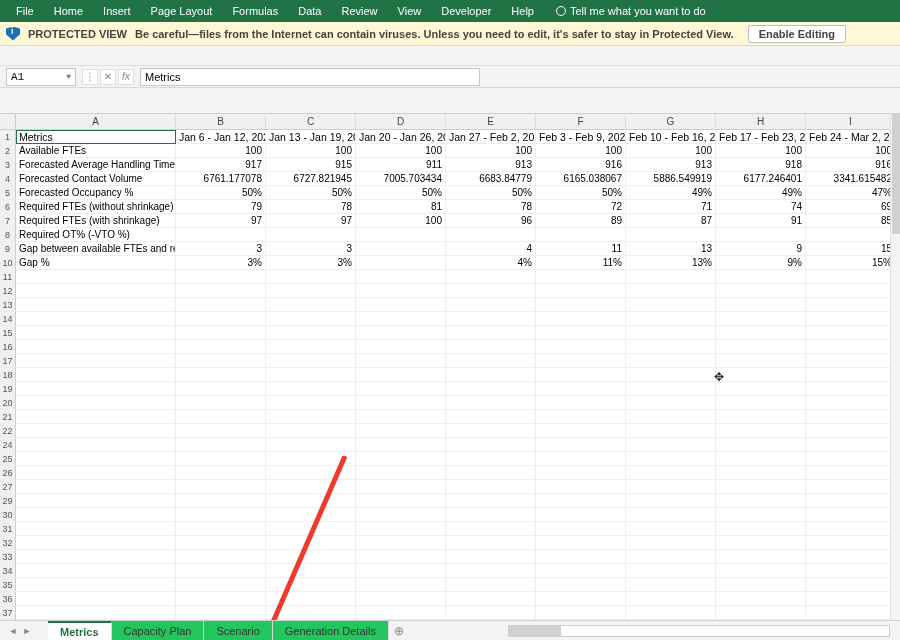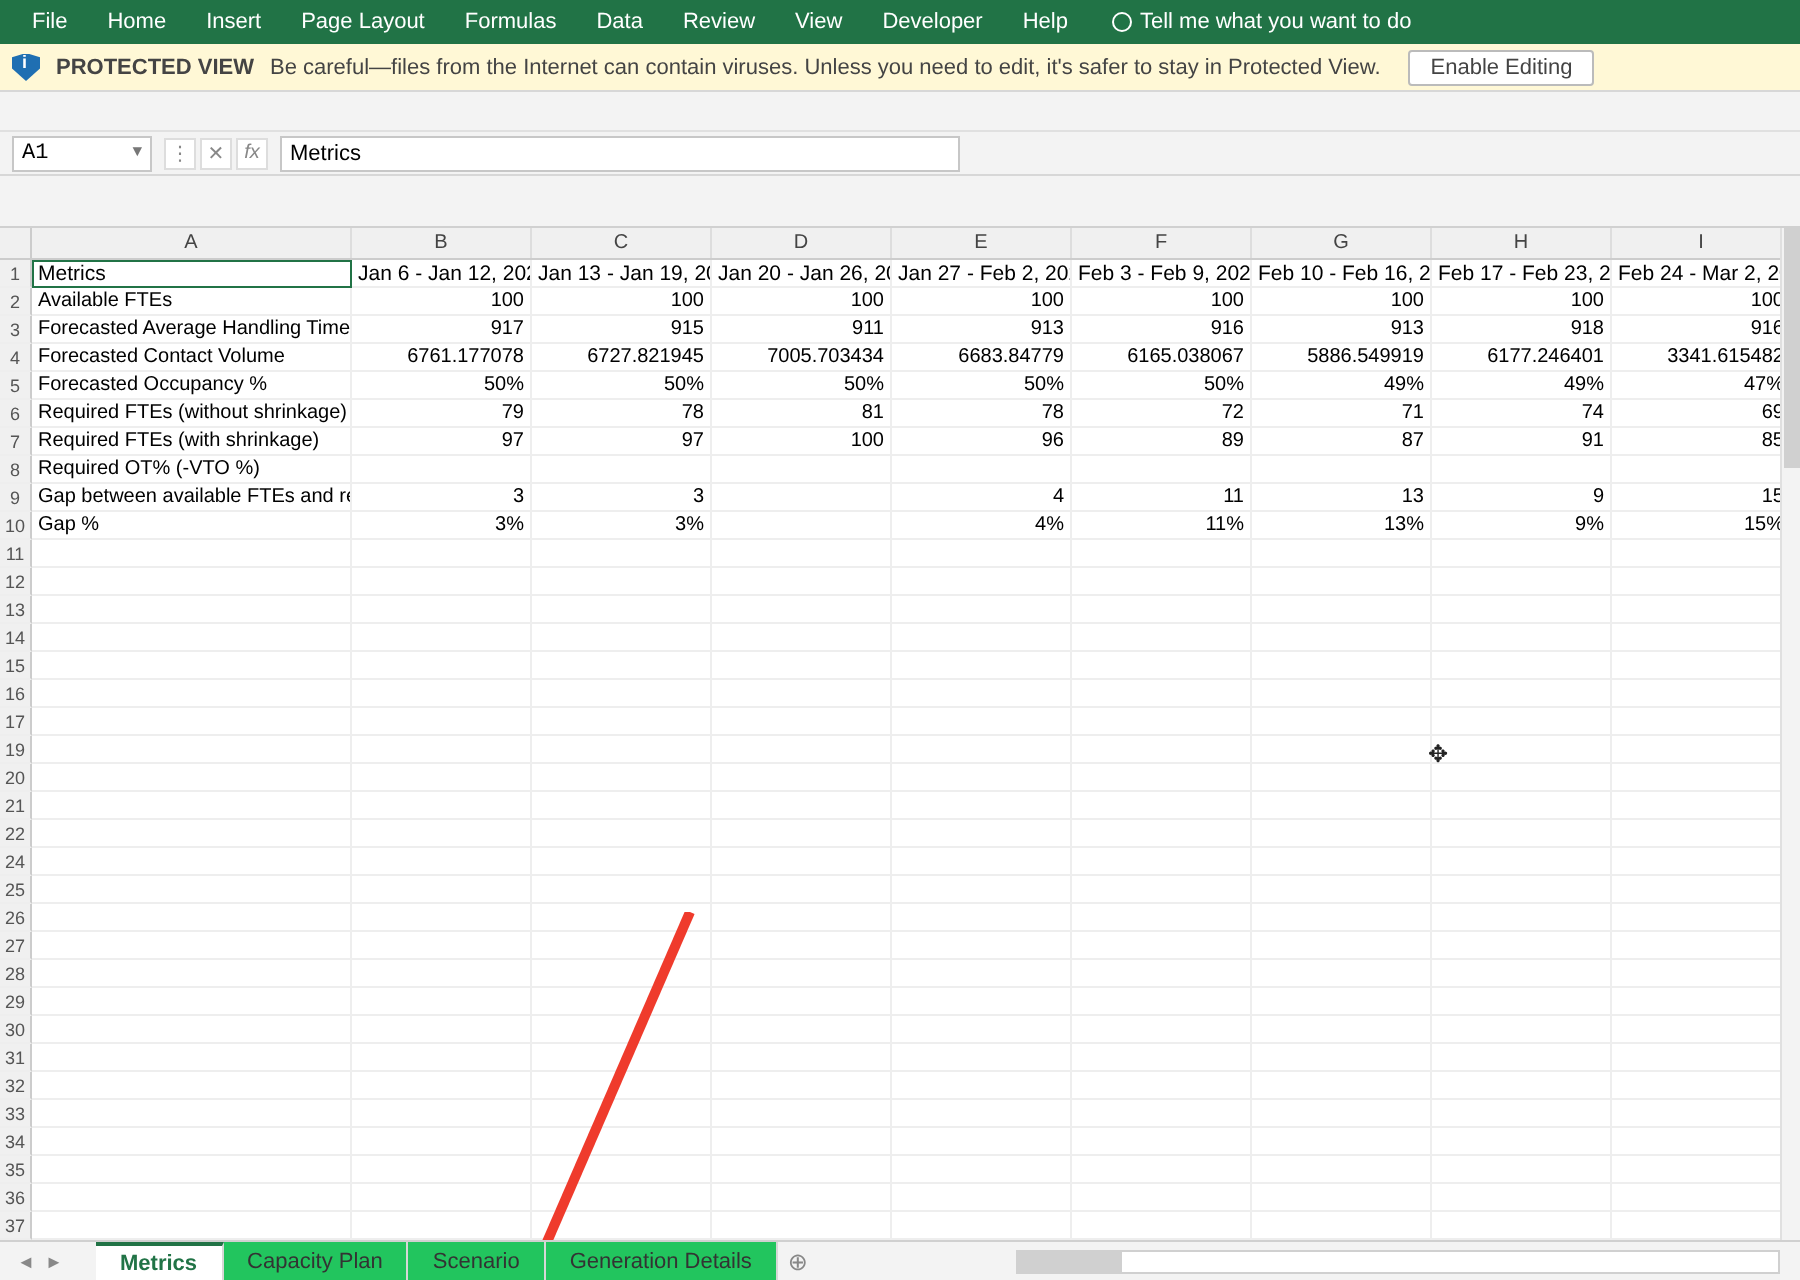--- a/index.html
+++ b/index.html
@@ -4,21 +4,21 @@
 <style>
   * { box-sizing: border-box; margin: 0; padding: 0; }
   html, body { width: 900px; height: 640px; font-family: "Segoe UI", Arial, sans-serif; font-size: 11px; overflow: hidden; background: #fff; }
   
   .ribbon { background: #217346; height: 22px; display: flex; align-items: center; color: #fff; font-size: 11px; padding-left: 6px; }
   .ribbon .tab { padding: 0 10px; height: 100%; display: flex; align-items: center; cursor: pointer; }
   .ribbon .sep { width: 12px; }
   .ribbon .tell { display: flex; align-items: center; gap: 4px; }
   .ribbon .bulb { width: 10px; height: 10px; border: 1px solid #fff; border-radius: 50%; position: relative; }
   
-  .protected { background: #fff8d6; height: 24px; border-bottom: 1px solid #d7d7d7; display: flex; align-items: center; padding-left: 6px; gap: 8px; font-size: 11px; color: #444; }
+  .protected { background: #fff8d6; height: 24px; border-bottom: 1px solid #d7d7d7; display: flex; align-items: center; padding-left: 6px; gap: 8px; font-size: 11px; color: #444; font-weight: bold; }
   .protected .shield { width: 14px; height: 14px; background: #1f6fb2; clip-path: polygon(50% 0, 100% 15%, 100% 55%, 50% 100%, 0 55%, 0 15%); position: relative; }
   .protected .shield::after { content:"i"; color:#fff; position:absolute; left:5px; top:-1px; font-size:9px; font-weight:bold; }
   .protected strong { font-size: 11px; }
   .protected .enable { margin-left: 6px; padding: 2px 10px; background: #fff; border: 1px solid #bbb; border-radius: 2px; cursor: pointer; height:18px; display:flex; align-items:center; }
   
   .toolrow { background: #f3f3f3; height: 20px; border-bottom: 1px solid #e0e0e0; }
   
   .fxbar { background: #f3f3f3; height: 22px; display: flex; align-items: center; gap: 6px; padding: 0 6px; border-bottom: 1px solid #d7d7d7; }
   .namebox { width: 70px; height: 18px; background: #fff; border: 1px solid #c7c7c7; display: flex; align-items: center; justify-content: space-between; padding: 0 4px; font-size: 11px; font-family: Liberation Mono, monospace; }
   .namebox .drop { font-size: 8px; color: #777; }
@@ -317,20 +317,32 @@
         <div class="cell cA"></div>
         <div class="cell cN"></div>
         <div class="cell cN"></div>
         <div class="cell cN"></div>
         <div class="cell cN"></div>
         <div class="cell cN"></div>
         <div class="cell cN"></div>
         <div class="cell cN"></div>
         <div class="cell cN"></div>
       </div>
+      <div class="row" data-r="18">
+        <div class="rh">18</div>
+        <div class="cell cA"></div>
+        <div class="cell cN"></div>
+        <div class="cell cN"></div>
+        <div class="cell cN"></div>
+        <div class="cell cN"></div>
+        <div class="cell cN"></div>
+        <div class="cell cN"></div>
+        <div class="cell cN"></div>
+        <div class="cell cN"></div>
+      </div>
       <div class="row" data-r="19">
         <div class="rh">19</div>
         <div class="cell cA"></div>
         <div class="cell cN"></div>
         <div class="cell cN"></div>
         <div class="cell cN"></div>
         <div class="cell cN"></div>
         <div class="cell cN"></div>
         <div class="cell cN"></div>
         <div class="cell cN"></div>
@@ -403,32 +415,20 @@
         <div class="cell cN"></div>
         <div class="cell cN"></div>
         <div class="cell cN"></div>
         <div class="cell cN"></div>
         <div class="cell cN"></div>
         <div class="cell cN"></div>
         <div class="cell cN"></div>
       </div>
       <div class="row" data-r="27">
         <div class="rh">27</div>
-        <div class="cell cA"></div>
-        <div class="cell cN"></div>
-        <div class="cell cN"></div>
-        <div class="cell cN"></div>
-        <div class="cell cN"></div>
-        <div class="cell cN"></div>
-        <div class="cell cN"></div>
-        <div class="cell cN"></div>
-        <div class="cell cN"></div>
-      </div>
-      <div class="row" data-r="28">
-        <div class="rh">28</div>
         <div class="cell cA"></div>
         <div class="cell cN"></div>
         <div class="cell cN"></div>
         <div class="cell cN"></div>
         <div class="cell cN"></div>
         <div class="cell cN"></div>
         <div class="cell cN"></div>
         <div class="cell cN"></div>
         <div class="cell cN"></div>
       </div>

